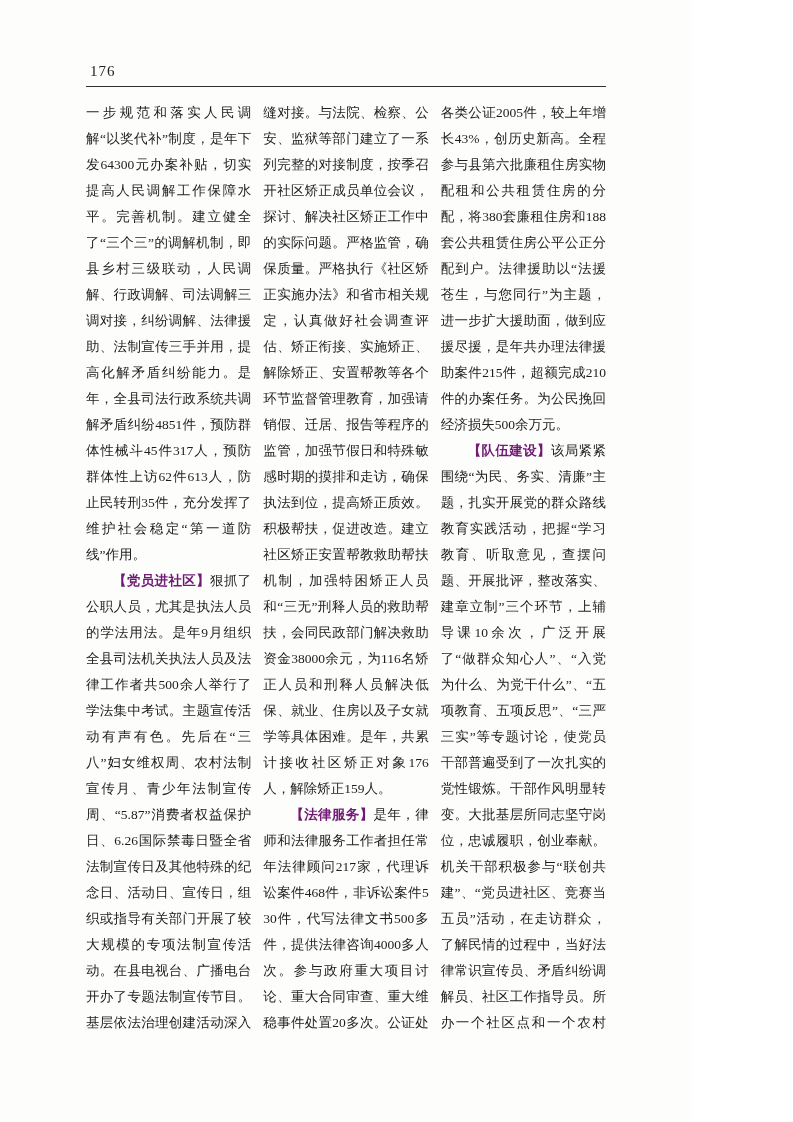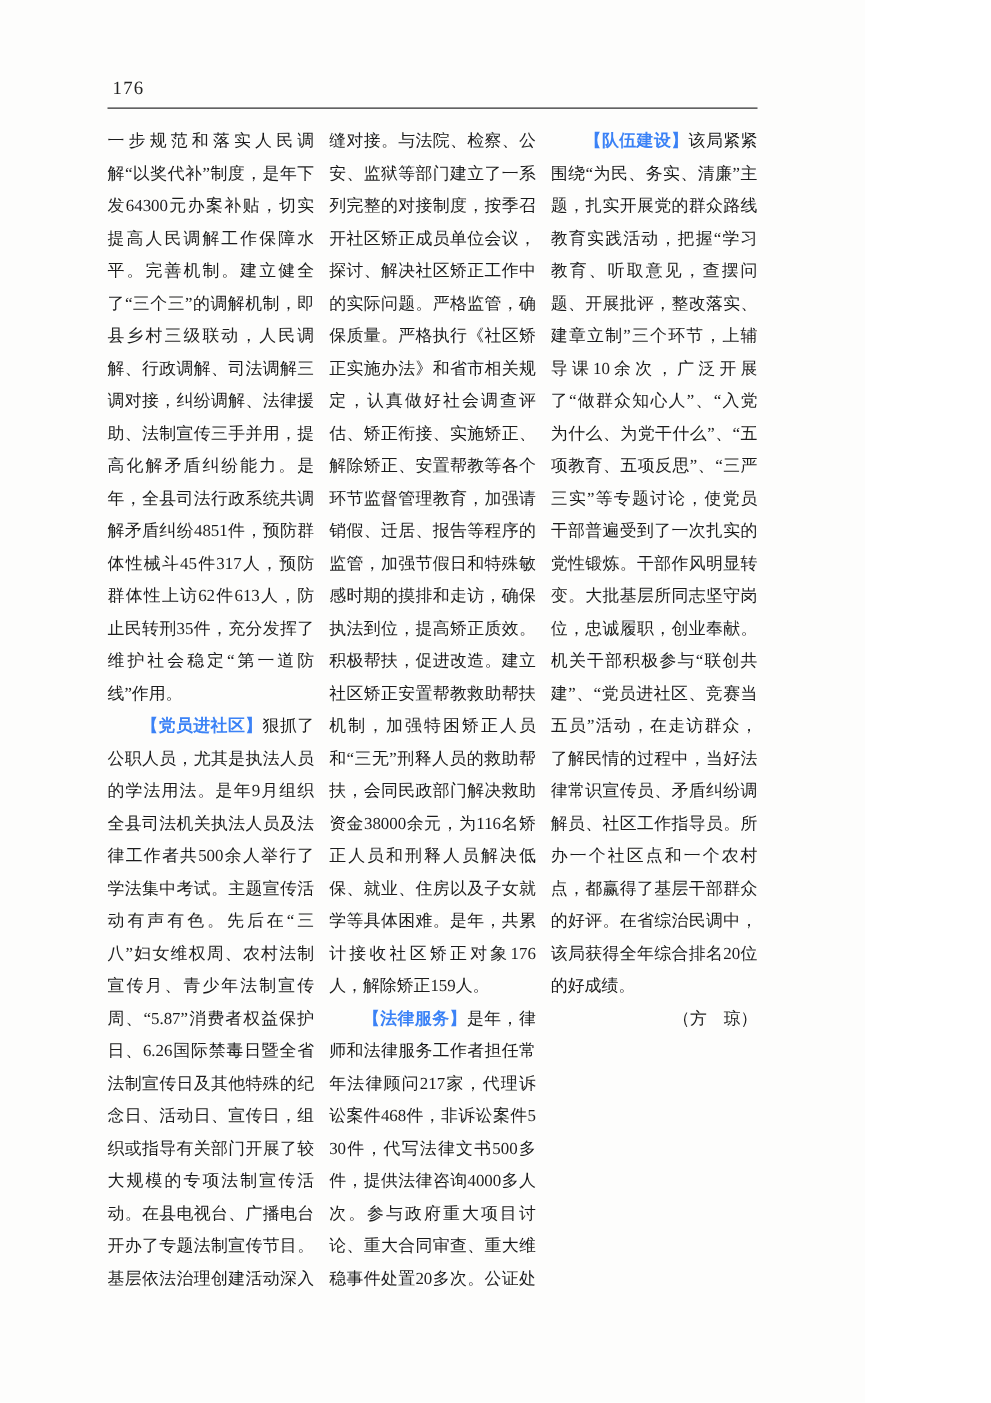--- a/index.html
+++ b/index.html
@@ -71,21 +71,21 @@
   .para.continuation {
     text-indent: 0;
   }
   .para.right {
     text-align: right;
     text-indent: 0;
   }
   .entry-heading {
     font-weight: 700;
     font-family: Liberation Serif, serif;
-    color: #3b82f6;
+    color: #701a75;
   }
 </style>
 </head>
 <body>
 
 <div class="page">
   <header class="page-header">
     <span class="page-number">176</span>
   </header>
   <div class="header-rule"></div>
@@ -93,17 +93,18 @@
     <div class="col" id="col-0">
         <p class="para continuation"><span>一步规范和落实人民调解“以奖代补”制度，是年下发64300元办案补贴，切实提高人民调解工作保障水平。完善机制。建立健全了“三个三”的调解机制，即县乡村三级联动，人民调解、行政调解、司法调解三调对接，纠纷调解、法律援助、法制宣传三手并用，提高化解矛盾纠纷能力。是年，全县司法行政系统共调解矛盾纠纷4851件，预防群体性械斗45件317人，预防群体性上访62件613人，防止民转刑35件，充分发挥了维护社会稳定“第一道防线”作用。</span></p>
         <p class="para"><span class="entry-heading">【党员进社区】</span><span>狠抓了公职人员，尤其是执法人员的学法用法。是年9月组织全县司法机关执法人员及法律工作者共500余人举行了学法集中考试。主题宣传活动有声有色。先后在“三八”妇女维权周、农村法制宣传月、青少年法制宣传周、“5.87”消费者权益保护日、6.26国际禁毒日暨全省法制宣传日及其他特殊的纪念日、活动日、宣传日，组织或指导有关部门开展了较大规模的专项法制宣传活动。在县电视台、广播电台开办了专题法制宣传节目。基层依法治理创建活动深入开展。万庾黄山村获评全国民主法治示范村，鲇鱼须太平村、城关镇北街社区获评省级民主法治示范村（社区）。</span></p>
         <p class="para"><span class="entry-heading">【社区矫正】</span><span>健全机制，无</span></p>
       </div>
     <div class="col" id="col-1">
         <p class="para continuation"><span>缝对接。与法院、检察、公安、监狱等部门建立了一系列完整的对接制度，按季召开社区矫正成员单位会议，探讨、解决社区矫正工作中的实际问题。严格监管，确保质量。严格执行《社区矫正实施办法》和省市相关规定，认真做好社会调查评估、矫正衔接、实施矫正、解除矫正、安置帮教等各个环节监督管理教育，加强请销假、迁居、报告等程序的监管，加强节假日和特殊敏感时期的摸排和走访，确保执法到位，提高矫正质效。积极帮扶，促进改造。建立社区矫正安置帮教救助帮扶机制，加强特困矫正人员和“三无”刑释人员的救助帮扶，会同民政部门解决救助资金38000余元，为116名矫正人员和刑释人员解决低保、就业、住房以及子女就学等具体困难。是年，共累计接收社区矫正对象176人，解除矫正159人。</span></p>
         <p class="para"><span class="entry-heading">【法律服务】</span><span>是年，律师和法律服务工作者担任常年法律顾问217家，代理诉讼案件468件，非诉讼案件530件，代写法律文书500多件，提供法律咨询4000多人次。参与政府重大项目讨论、重大合同审查、重大维稳事件处置20多次。公证处严格执行“七不警示”原则，落实办证责任追究制，推行温馨、文明接待、规范收费，全年共办理</span></p>
       </div>
     <div class="col" id="col-2">
+        <p class="para continuation"><span>各类公证2005件，较上年增长43%，创历史新高。全程参与县第六批廉租住房实物配租和公共租赁住房的分配，将380套廉租住房和188套公共租赁住房公平公正分配到户。法律援助以“法援苍生，与您同行”为主题，进一步扩大援助面，做到应援尽援，是年共办理法律援助案件215件，超额完成210件的办案任务。为公民挽回经济损失500余万元。</span></p>
         <p class="para"><span class="entry-heading">【队伍建设】</span><span>该局紧紧围绕“为民、务实、清廉”主题，扎实开展党的群众路线教育实践活动，把握“学习教育、听取意见，查摆问题、开展批评，整改落实、建章立制”三个环节，上辅导课10余次，广泛开展了“做群众知心人”、“入党为什么、为党干什么”、“五项教育、五项反思”、“三严三实”等专题讨论，使党员干部普遍受到了一次扎实的党性锻炼。干部作风明显转变。大批基层所同志坚守岗位，忠诚履职，创业奉献。机关干部积极参与“联创共建”、“党员进社区、竞赛当五员”活动，在走访群众，了解民情的过程中，当好法律常识宣传员、矛盾纠纷调解员、社区工作指导员。所办一个社区点和一个农村点，都赢得了基层干部群众的好评。在省综治民调中，该局获得全年综合排名20位的好成绩。</span></p>
         <p class="para right"><span>（方　琼）</span></p>
       </div>
   </main>
 </div>
 
 </body></html>

